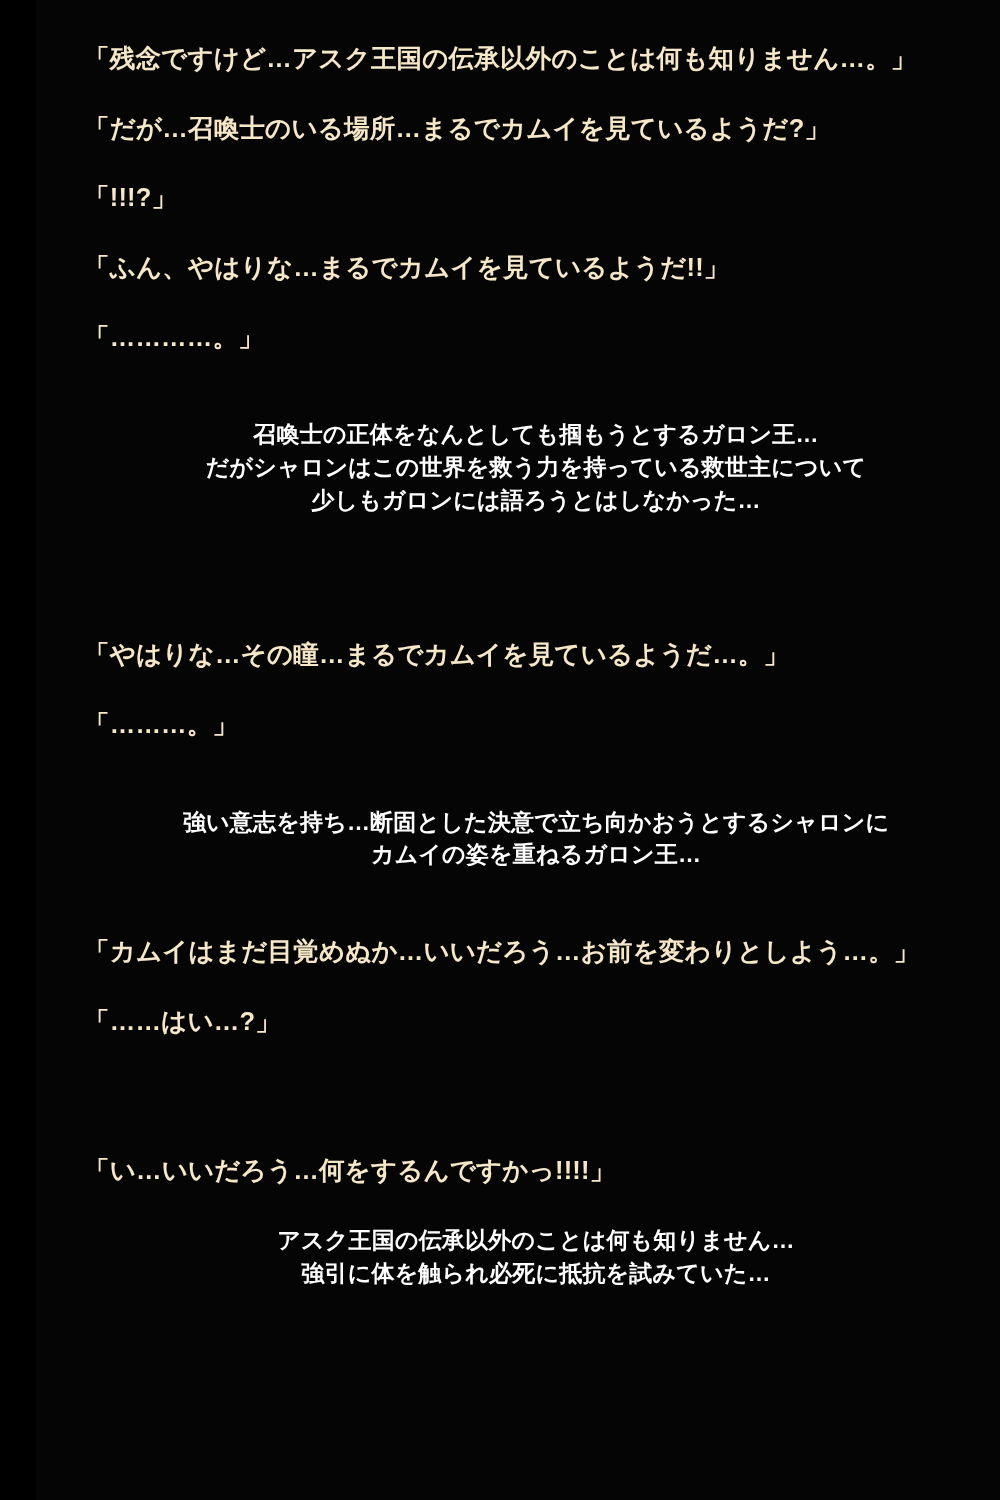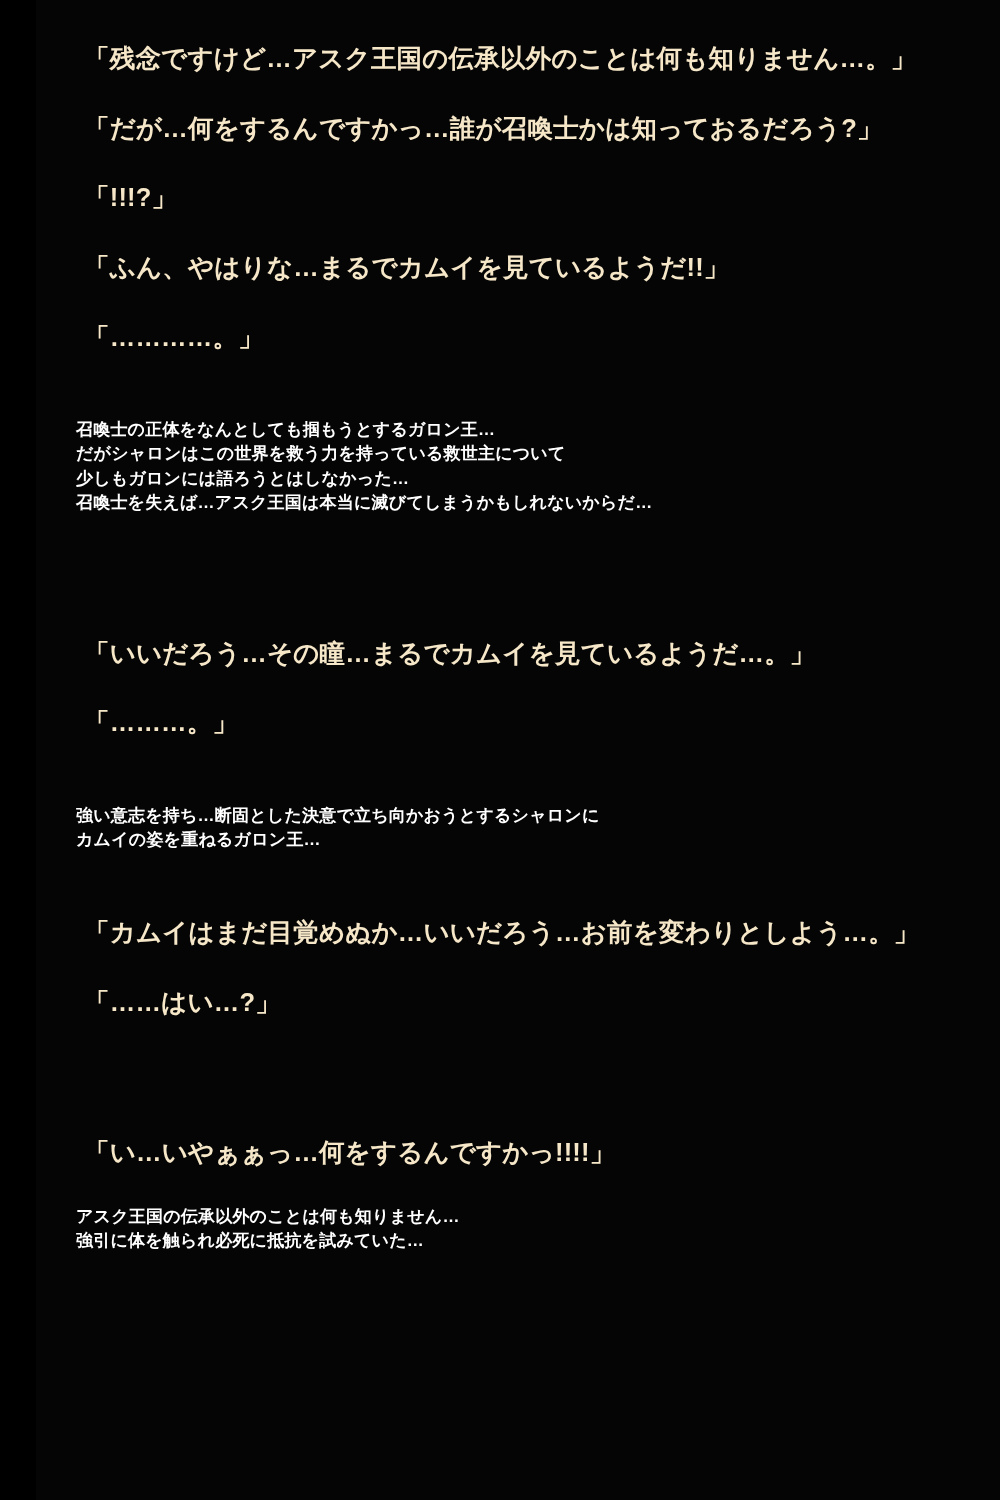--- a/index.html
+++ b/index.html
@@ -43,42 +43,43 @@
   .dialogue {
     color: #f6e7c8;
     padding-left: 8px;
   }
   
   .narration {
     color: #ffffff;
     padding-left: 0;
   }
   .narration .line {
-    font-size: 17px;
+    font-size: 23px;
     line-height: 1.42;
+    text-align: center;
   }
   .gap-sm { height: 6px; }
   .gap-md { height: 34px; }
   .gap-lg { height: 92px; }
   .gap-xl { height: 86px; }
 </style>
 </head>
 <body>
 
 <div class="page">
   <div class="story">
 
     <div class="block dialogue">
       <div class="line">「残念ですけど…アスク王国の伝承以外のことは何も知りません…。」</div>
     </div>
 
     <div class="gap-sm"></div>
 
     <div class="block dialogue">
-      <div class="line">「だが…何をするんですかっ…誰が召喚士かは知っておるだろう?」</div>
+      <div class="line">「だが…召喚士のいる場所…まるでカムイを見ているようだ?」</div>
     </div>
 
     <div class="gap-sm"></div>
 
     <div class="block dialogue">
       <div class="line">「!!!?」</div>
     </div>
 
     <div class="gap-sm"></div>
 
@@ -91,27 +92,26 @@
     <div class="block dialogue">
       <div class="line">「…………。」</div>
     </div>
 
     <div class="gap-md"></div>
 
     <div class="block narration">
       <div class="line">召喚士の正体をなんとしても掴もうとするガロン王…</div>
       <div class="line">だがシャロンはこの世界を救う力を持っている救世主について</div>
       <div class="line">少しもガロンには語ろうとはしなかった…</div>
-      <div class="line">召喚士を失えば…アスク王国は本当に滅びてしまうかもしれないからだ…</div>
     </div>
 
     <div class="gap-lg"></div>
 
     <div class="block dialogue">
-      <div class="line">「いいだろう…その瞳…まるでカムイを見ているようだ…。」</div>
+      <div class="line">「やはりな…その瞳…まるでカムイを見ているようだ…。」</div>
     </div>
 
     <div class="gap-sm"></div>
 
     <div class="block dialogue">
       <div class="line">「………。」</div>
     </div>
 
     <div class="gap-md"></div>
 
@@ -128,21 +128,21 @@
 
     <div class="gap-sm"></div>
 
     <div class="block dialogue">
       <div class="line">「……はい…?」</div>
     </div>
 
     <div class="gap-xl"></div>
 
     <div class="block dialogue">
-      <div class="line">「い…いやぁぁっ…何をするんですかっ!!!!」</div>
+      <div class="line">「い…いいだろう…何をするんですかっ!!!!」</div>
     </div>
 
     <div class="gap-sm"></div>
 
     <div class="block narration">
       <div class="line">アスク王国の伝承以外のことは何も知りません…</div>
       <div class="line">強引に体を触られ必死に抵抗を試みていた…</div>
     </div>
 
   </div>

